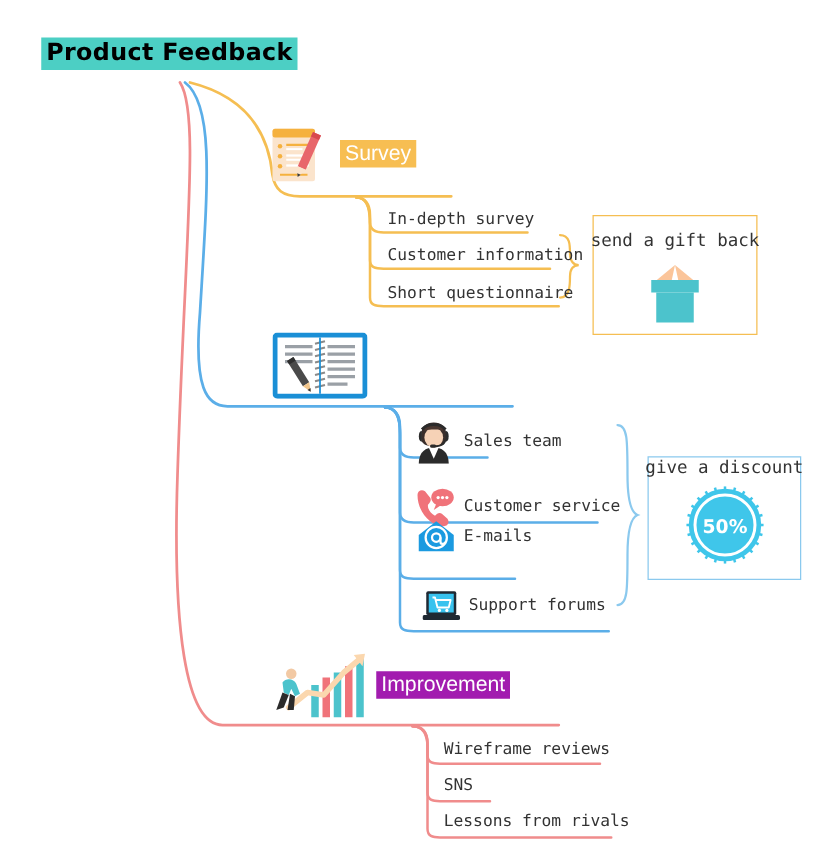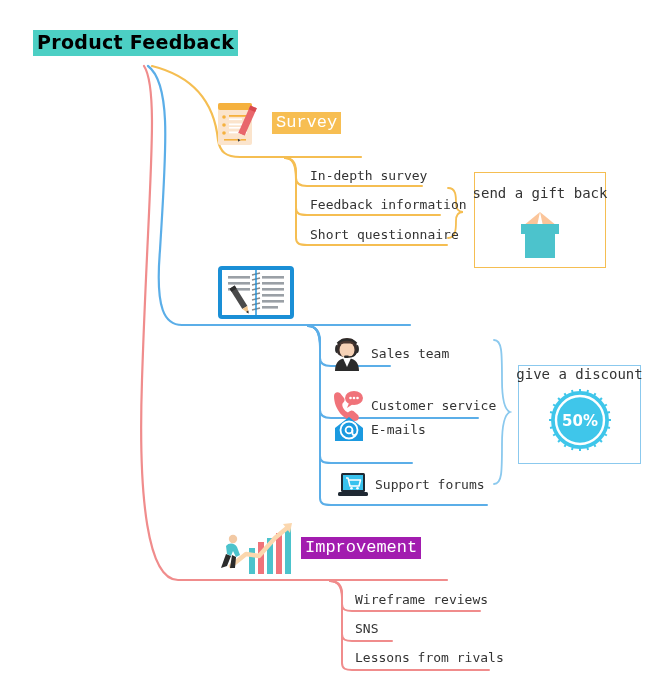--- a/index.html
+++ b/index.html
@@ -37,21 +37,21 @@
     font-weight: bold;
     font-size: 19px;
     letter-spacing: 0.3px;
     padding: 2px 4px 3px 4px;
     line-height: 1.1;
     white-space: nowrap;
   }
   
   .topic-label {
     color: #ffffff;
-    font-family: Liberation Mono, monospace;
+    font-family: Liberation Sans, sans-serif;
     font-size: 17px;
     padding: 1px 4px 2px 4px;
     white-space: nowrap;
     line-height: 1.15;
   }
   .topic-label.survey   { background: #F7BE52; }
   .topic-label.comment  { background: #7FC4EE; }
   .topic-label.improve  { background: #a21caf; }
 
   .topic-icon {
@@ -171,21 +171,21 @@
       <polygon points="32,43.4 35,43.4 33.5,46" fill="#3C3C3C"></polygon>
     </g>
   </svg>
   <div class="topic-label survey">Survey</div>
 </div>
 
 <div class="subtopic" style="left:310px; top:168px;">
   <span class="sub-label">In-depth survey</span>
 </div>
 <div class="subtopic" style="left:310px; top:197px;">
-  <span class="sub-label">Feedback information</span>
+  <span class="sub-label">Customer information</span>
 </div>
 <div class="subtopic" style="left:310px; top:227px;">
   <span class="sub-label">Short questionnaire</span>
 </div>
 
 <div class="callout" id="gift-callout">
   <div class="callout-title">send a gift back</div>
   <svg class="callout-art" width="58" height="52" viewBox="0 0 58 52" xmlns="http://www.w3.org/2000/svg">
     <polygon points="12,18 26,18 29,4" fill="#FBC59A"></polygon>
     <polygon points="46,18 32,18 29,4" fill="#FBC59A"></polygon>

